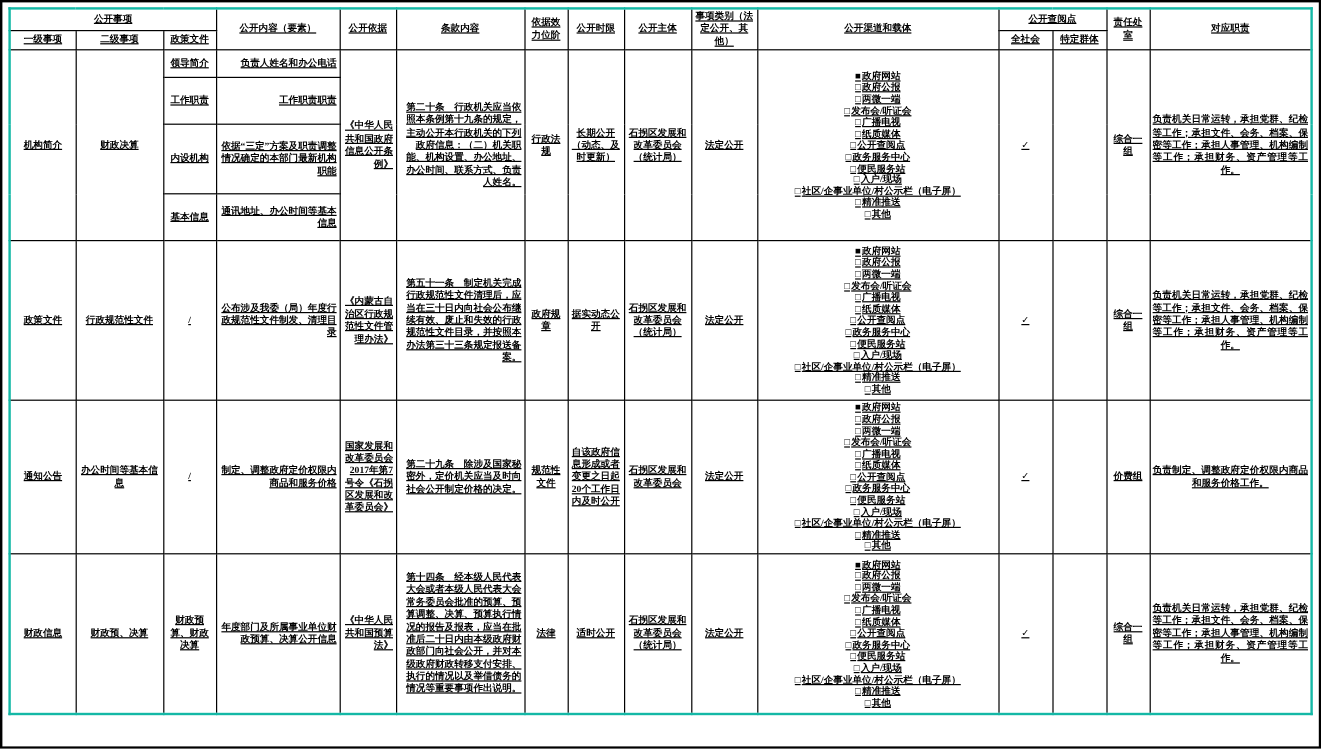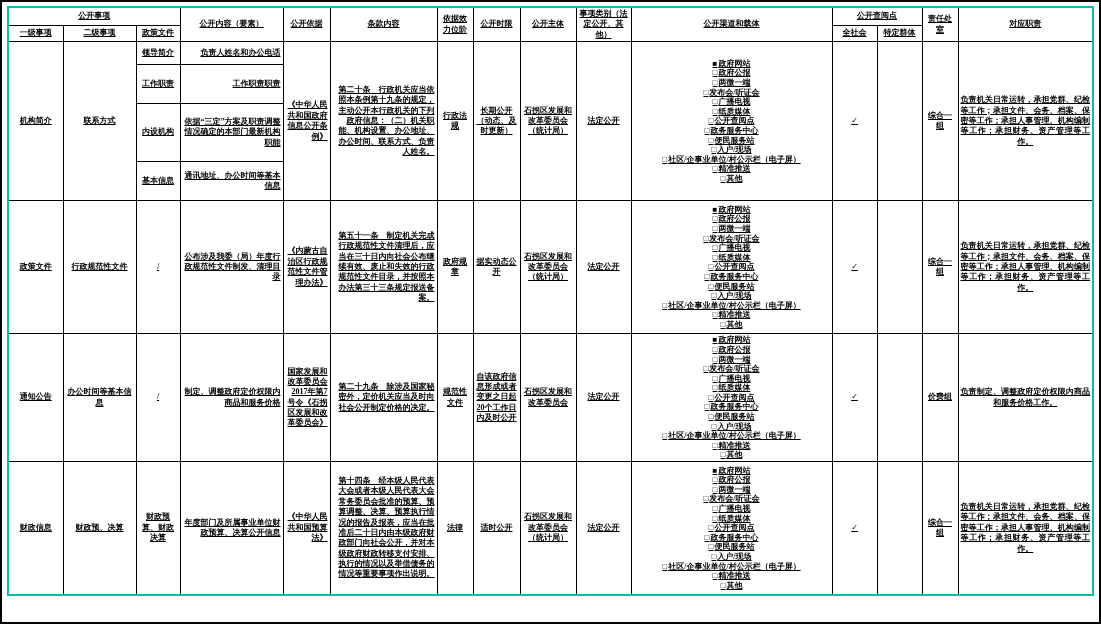--- a/index.html
+++ b/index.html
@@ -65,21 +65,21 @@
         <th>二级事项</th>
         <th>政策文件</th>
         <th>全社会</th>
         <th>特定群体</th>
       </tr>
     </thead>
     <tbody>
 
       <tr style="height:23px">
         <td rowspan="4">机构简介</td>
-        <td rowspan="4">联系方式</td>
+        <td rowspan="4">财政决算</td>
         <td>领导简介</td>
         <td class="left">负责人姓名和办公电话</td>
         <td rowspan="4" class="left">《中华人民共和国政府信息公开条例》</td>
         <td rowspan="4" class="left">第二十条　行政机关应当依照本条例第十九条的规定，主动公开本行政机关的下列政府信息：（二）机关职能、机构设置、办公地址、办公时间、联系方式、负责人姓名。</td>
         <td rowspan="4">行政法规</td>
         <td rowspan="4">长期公开（动态、及时更新）</td>
         <td rowspan="4">石拐区发展和改革委员会（统计局）</td>
         <td rowspan="4">法定公开</td>
         <td rowspan="4">
           <div class="channels">

